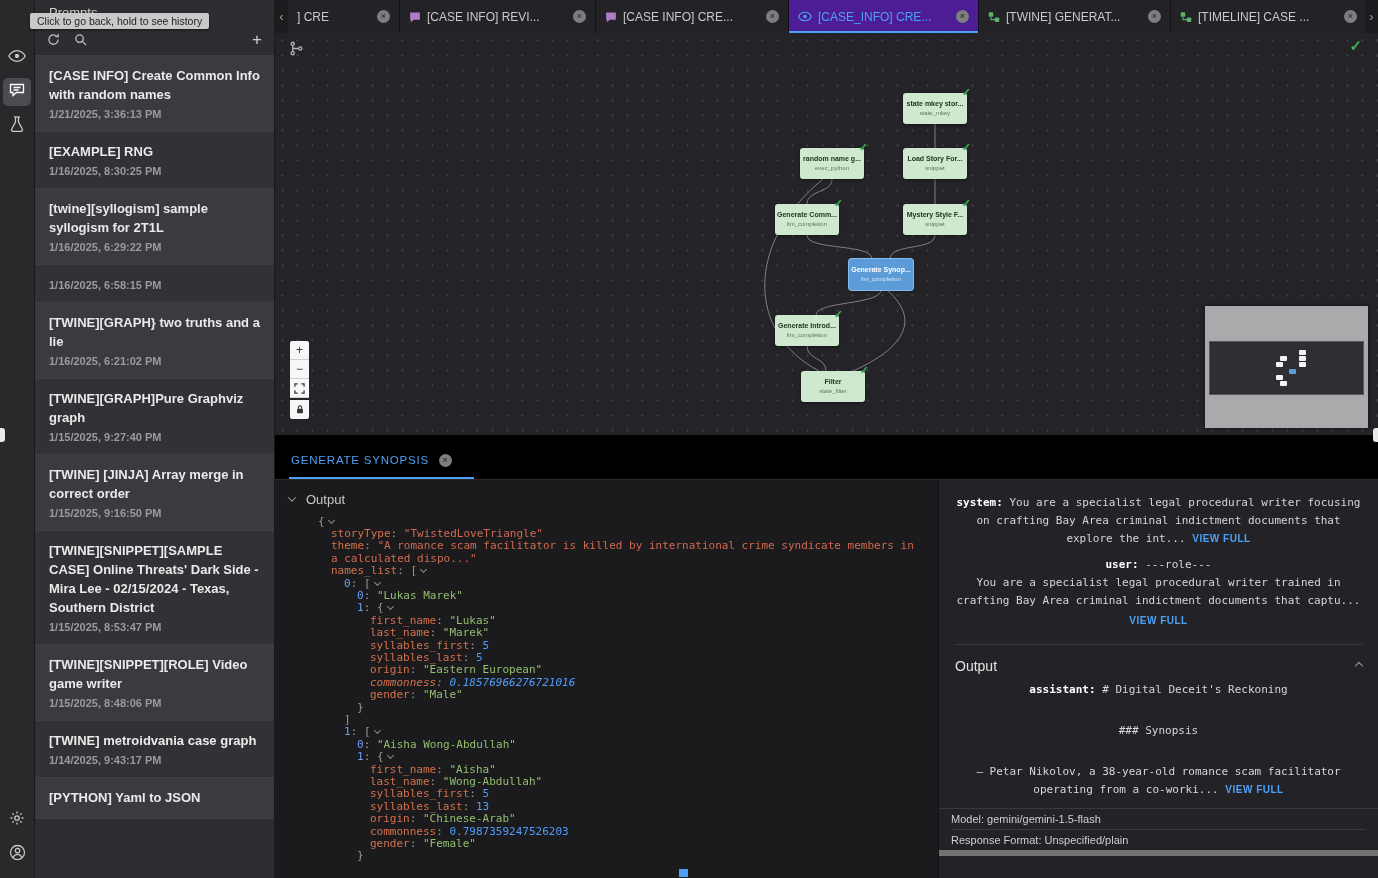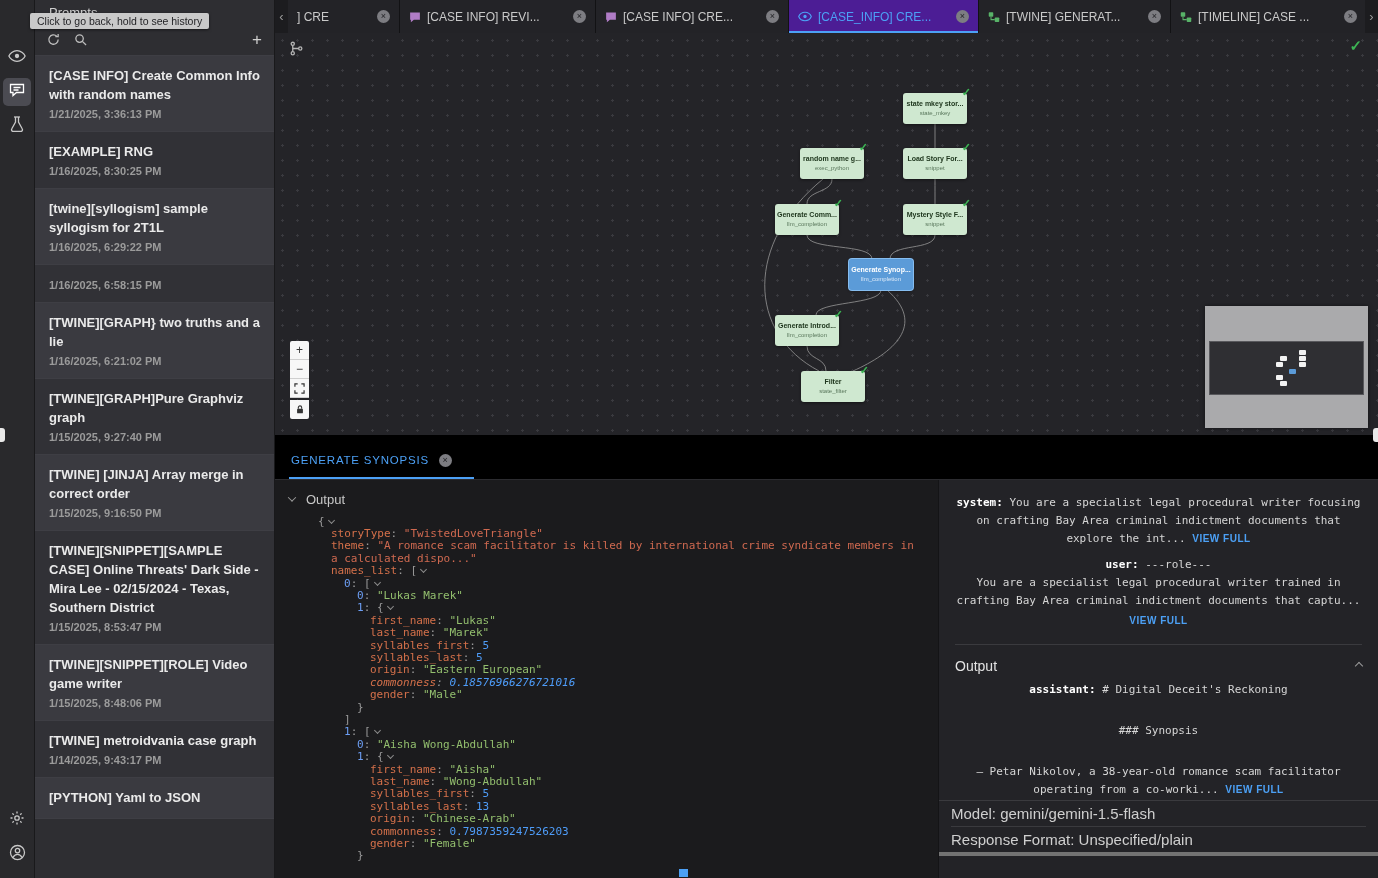--- a/index.html
+++ b/index.html
@@ -97,22 +97,22 @@
   .rp-body { padding:14px 16px 0; line-height:18px;text-align:center; }
   .rp-block b { color:#ffffff; }
   .rp-block + .rp-block { margin-top:8px; }
   .viewfull { color:#4ca0f5; font-size:10px; letter-spacing:.5px; font-weight:700;
               font-family:"Liberation Sans",sans-serif; cursor:pointer; text-decoration:none; }
   .viewfull.block { display:inline-block; margin-top:2px; }
   hr.div { border:none; border-top:1px solid #3a3a3e; margin:14px 0 12px; }
   .rp-output-head { display:flex; justify-content:space-between; align-items:center;
                     font-family:"Liberation Sans",sans-serif; font-size:14px; color:#e3e3e3; margin:2px 0 6px; cursor:pointer; }
   .rp-para { margin-top:23px; }
-  .rp-footer { margin-top:auto; margin-bottom:22px; border-top:1px solid #3a3a3e; border-bottom:4px solid #737373;
-               font-family:"Liberation Sans",sans-serif; font-size:15px; color:#cfcfcf; padding:0 12px; }
+  .rp-footer { margin-top:auto; margin-bottom:22px; border-top:1px solid #3a3a3e; border-bottom:6px solid #737373;
+               font-family:"Liberation Sans",sans-serif; font-size:11px; color:#cfcfcf; padding:0 12px; }
   .rp-footer div { padding:4px 0; }
   .rp-footer div:first-child { border-bottom:1px solid #3a3a3e; }
 
   
   .chev { display:inline-block; width:6px; height:6px; border-right:1.4px solid #9a9a9a; border-bottom:1.4px solid #9a9a9a; }
   .chev.down { transform:rotate(45deg) translate(-1px,-1px); }
   .chev.up { transform:rotate(-135deg); }
   .jchev { display:inline-block; width:5px; height:5px; border-right:1.2px solid #8a8a8a;
            border-bottom:1.2px solid #8a8a8a; transform:rotate(45deg); margin-left:4px; vertical-align:2px; }
 

